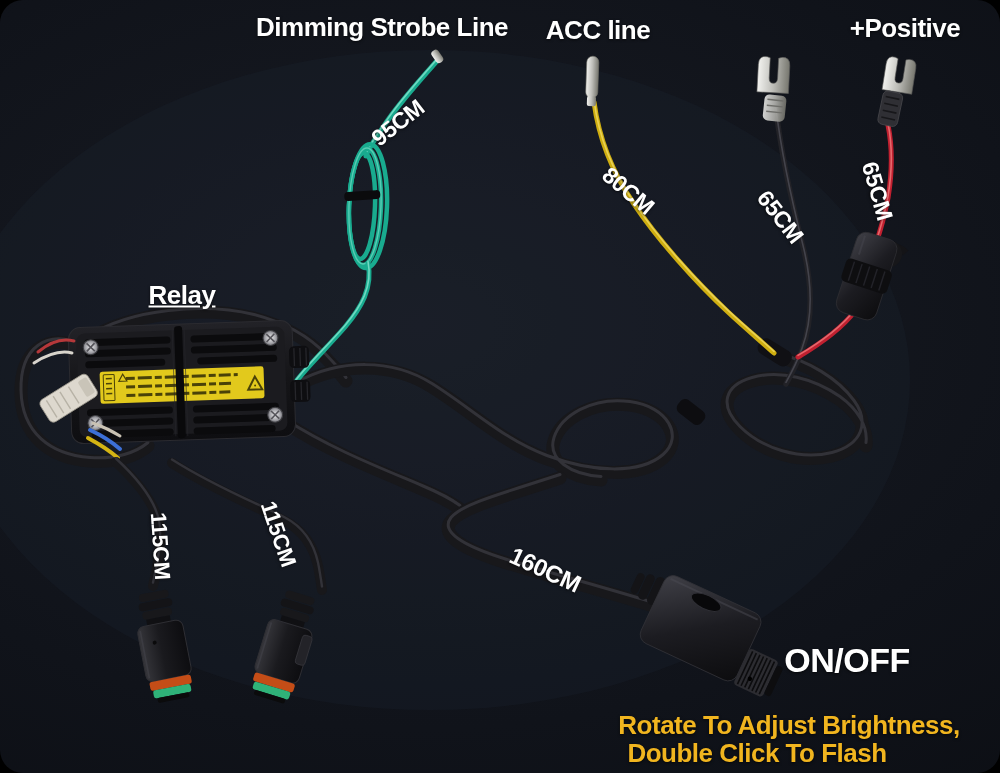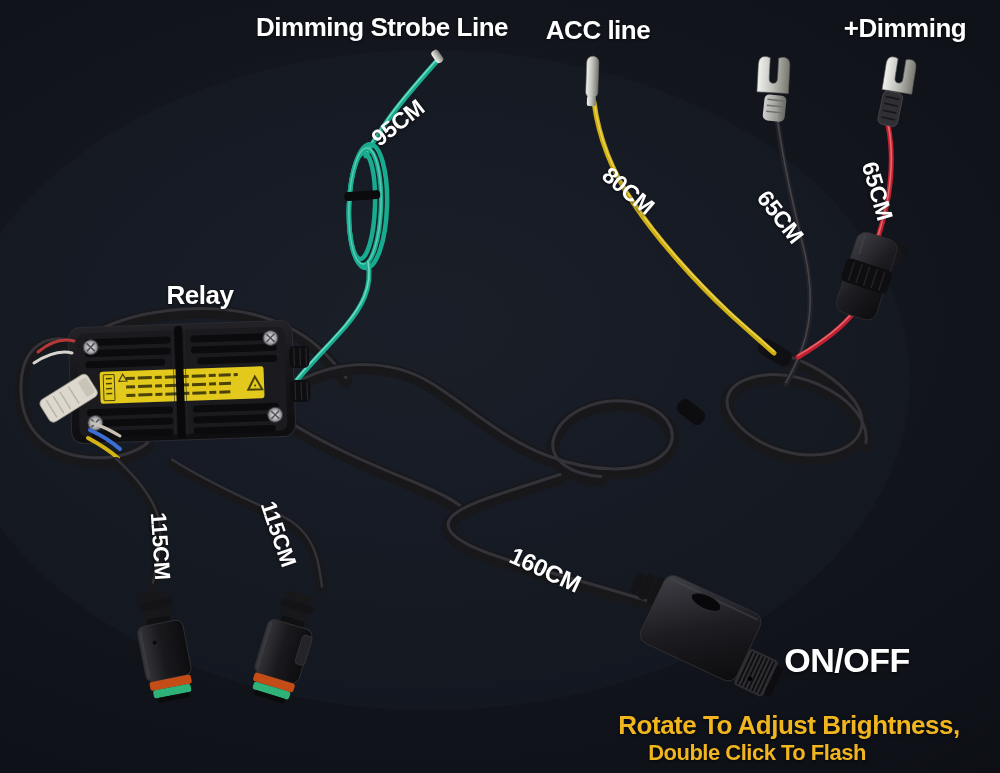--- a/index.html
+++ b/index.html
@@ -2,20 +2,21 @@
 <html><head>
 <meta charset="utf-8">
 <style>
   html,body { margin:0; padding:0; background:#000; }
   .stage {
     position:relative;
     width:1000px; height:773px;
     overflow:hidden;
     background: radial-gradient(115% 95% at 42% 42%, #191c24 0%, #10131a 55%, #0a0c11 100%);
     font-family:"Liberation Sans", sans-serif;
+    border-radius:23px;
   }
   .stage svg { position:absolute; left:0; top:0; }
   .lbl {
     position:absolute;
     color:#ffffff;
     font-weight:700;
     white-space:nowrap;
     letter-spacing:-0.5px;
     transform:translate(-50%,-50%);
     text-shadow:0 1px 3px rgba(0,0,0,.65);
@@ -287,25 +288,25 @@
     <use href="#forkShape" transform="translate(888,52) rotate(9)"></use>
     <g transform="translate(884,90) rotate(12)">
       <rect width="20" height="34" rx="5" fill="#2f2f34" stroke="#45454a" stroke-width="0.8"></rect>
       <path d="M3,6 h14 M3,13 h14 M3,20 h14 M3,27 h14" stroke="#17171a" stroke-width="1.6"></path>
     </g>
   </g>
 </svg>
 
 <div class="lbl" style="left:382px; top:27px;  font-size:26px;">Dimming Strobe Line</div>
 <div class="lbl" style="left:598px; top:30px;  font-size:26px;text-align:center;">ACC line</div>
-<div class="lbl" style="left:905px; top:28px;  font-size:26px;">+Dimming</div>
-<div class="lbl" style="left:200px; top:295px; font-size:26px;">Relay</div>
+<div class="lbl" style="left:905px; top:28px;  font-size:26px;">+Positive</div>
+<div class="lbl" style="left:182px; top:295px; font-size:26px;text-decoration:underline;">Relay</div>
 <div class="lbl" style="left:847px; top:660px; font-size:34px;">ON/OFF</div>
 <div class="lbl gold" style="left:789px; top:725px; font-size:26px;">Rotate To Adjust Brightness,</div>
-<div class="lbl gold" style="left:757px; top:753px; font-size:22px;text-align:center;">Double Click To Flash</div>
+<div class="lbl gold" style="left:757px; top:753px; font-size:26px;text-align:center;">Double Click To Flash</div>
 
 <div class="lbl" style="left:398px; top:123px; font-size:23px; transform:translate(-50%,-50%) rotate(-38deg);">95CM</div>
 <div class="lbl" style="left:628px; top:191px; font-size:23px; transform:translate(-50%,-50%) rotate(40deg);">80CM</div>
 <div class="lbl" style="left:780px; top:217px; font-size:23px; transform:translate(-50%,-50%) rotate(52deg);">65CM</div>
 <div class="lbl" style="left:877px; top:191px; font-size:23px; transform:translate(-50%,-50%) rotate(74deg);">65CM</div>
 <div class="lbl" style="left:160px; top:546px; font-size:22px; transform:translate(-50%,-50%) rotate(86deg);">115CM</div>
 <div class="lbl" style="left:278px; top:534px; font-size:22px; transform:translate(-50%,-50%) rotate(71deg);">115CM</div>
 <div class="lbl" style="left:545px; top:570px; font-size:24px; transform:translate(-50%,-50%) rotate(25deg);">160CM</div>
 
 </div>

